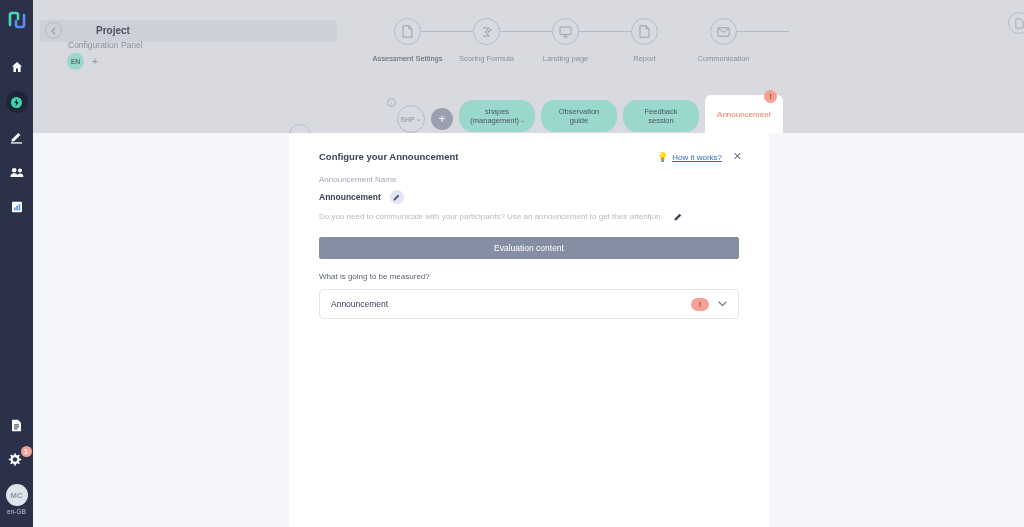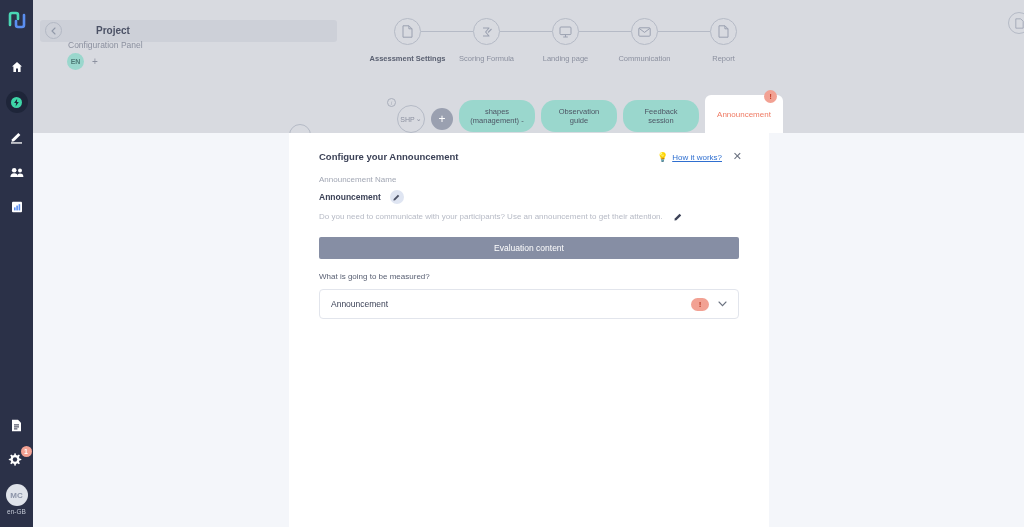--- a/index.html
+++ b/index.html
@@ -93,21 +93,21 @@
     display: flex; align-items: flex-start;
   }
   .step { width: 79px; display: flex; flex-direction: column; align-items: center; position: relative; cursor: pointer; }
   .step-circle {
     width: 27px; height: 27px; border-radius: 50%;
     border: 1px solid #b5bac6; background: transparent;
     display: flex; align-items: center; justify-content: center;
     color: #9aa0b0;
   }
   .step-label { margin-top: 9px; font-size: 7.5px; color: #8b909f; white-space: nowrap; }
-  .step.active .step-label { color: #5a6071; font-weight: bold; }
+  .step.active .step-label { color: #5a6071; font-weight: normal; }
   .step-line {
     position: absolute; top: 13px; left: 53px; width: 52px; height: 1px;
     background: #b5bac6;
   }
 
   
   .corner-btn {
     position: absolute; right: -6px; top: 12px;
     width: 22px; height: 22px; border-radius: 50%;
     border: 1px solid #b5bac6; color: #9aa0b0;
@@ -354,37 +354,37 @@
             <path d="M4.6 11 L8.4 11" stroke="#9aa0b0" stroke-width="1" stroke-linecap="round"></path>
             <path d="M6.5 8.6 L6.5 11" stroke="#9aa0b0" stroke-width="1"></path>
           </svg>
         </div>
         <div class="step-line"></div>
         <div class="step-label">Landing page</div>
       </div>
 
       <div class="step">
         <div class="step-circle">
+          <svg width="11" height="13" viewBox="0 0 11 13">
+            <path d="M1 0.8 L7 0.8 L10 3.8 L10 12.2 L1 12.2 Z" fill="none" stroke="#9aa0b0" stroke-width="1"></path>
+            <path d="M6.9 0.9 L6.9 3.8 L10 3.8" fill="none" stroke="#9aa0b0" stroke-width="1"></path>
+          </svg>
+        </div>
+        <div class="step-label">Report</div>
+      </div>
+
+      <div class="step">
+        <div class="step-circle">
           <svg width="13" height="10" viewBox="0 0 13 10">
             <rect x="0.8" y="0.8" width="11.4" height="8.4" rx="1" fill="none" stroke="#9aa0b0" stroke-width="1"></rect>
             <path d="M1.2 1.4 L6.5 5.4 L11.8 1.4" fill="none" stroke="#9aa0b0" stroke-width="1"></path>
           </svg>
         </div>
         <div class="step-line"></div>
         <div class="step-label">Communication</div>
-      </div>
-
-      <div class="step">
-        <div class="step-circle">
-          <svg width="11" height="13" viewBox="0 0 11 13">
-            <path d="M1 0.8 L7 0.8 L10 3.8 L10 12.2 L1 12.2 Z" fill="none" stroke="#9aa0b0" stroke-width="1"></path>
-            <path d="M6.9 0.9 L6.9 3.8 L10 3.8" fill="none" stroke="#9aa0b0" stroke-width="1"></path>
-          </svg>
-        </div>
-        <div class="step-label">Report</div>
       </div>
     </div>
 
     <div class="corner-btn">
       <svg width="9" height="11" viewBox="0 0 11 13">
         <path d="M1 0.8 L7 0.8 L10 3.8 L10 12.2 L1 12.2 Z" fill="none" stroke="#9aa0b0" stroke-width="1"></path>
       </svg>
     </div>
 
     <div class="tabstrip">

